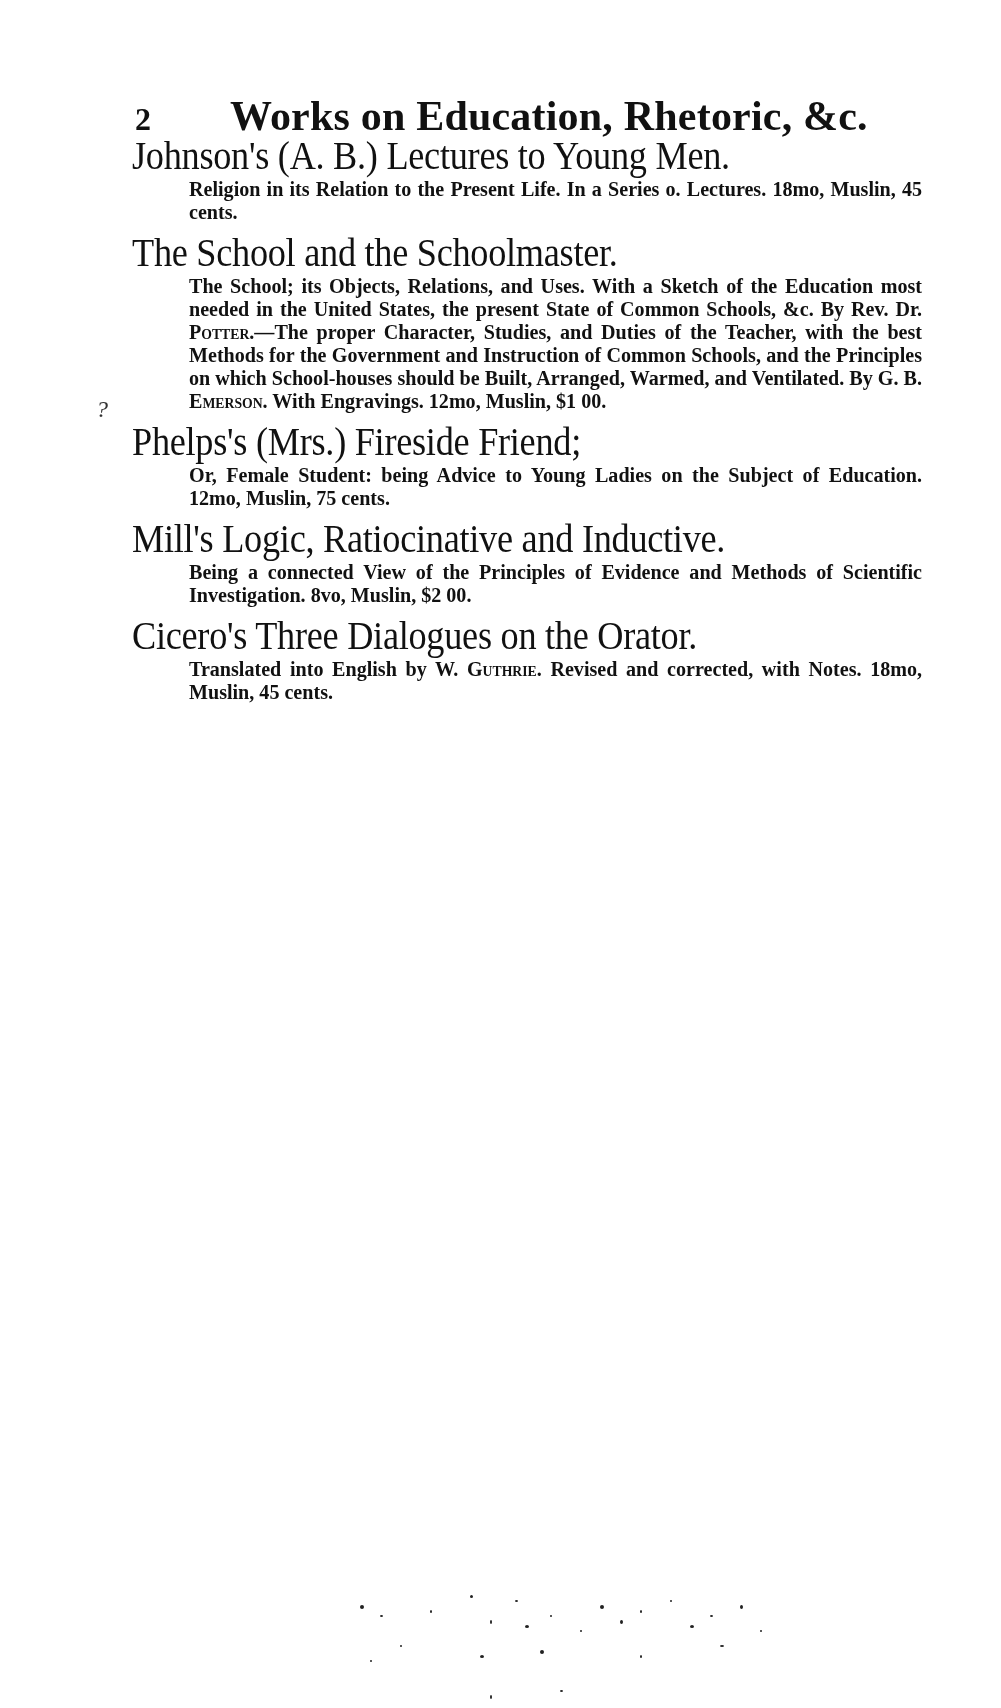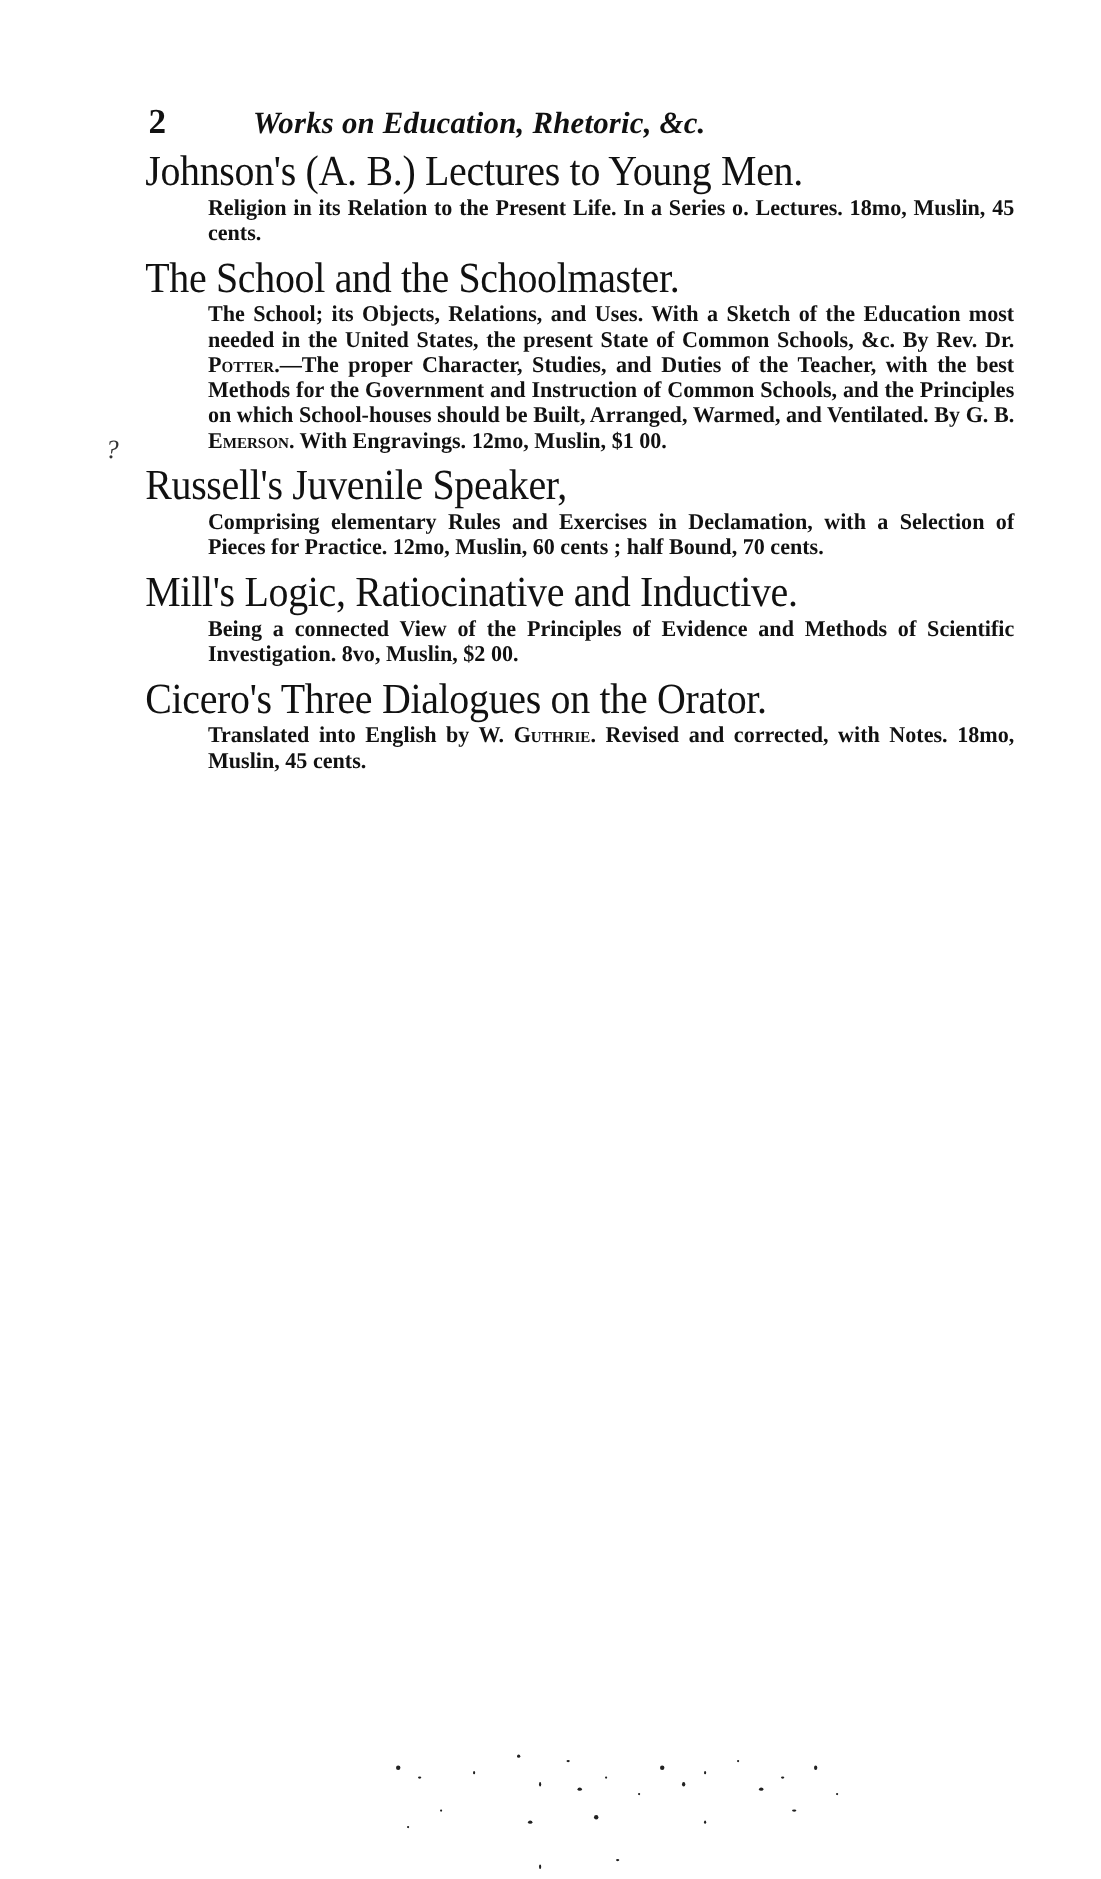--- a/index.html
+++ b/index.html
@@ -6,21 +6,21 @@
     body {
       width: 1001px; height: 1708px; position: relative; overflow: hidden;
       font-family: "Liberation Serif", "DejaVu Serif", serif; color: #111111;
     }
     .page { position: absolute; left: 0; top: 0; width: 1001px; height: 1708px; }
     .header {
       position: absolute; left: 135px; top: 92px; width: 780px;
       display: flex; align-items: baseline;
     }
     .page-num { font-weight: bold; font-size: 32px; width: 95px; }
-    .running-title { font-style: italic; font-weight: bold; font-size: 28px; letter-spacing: 0.2px; }
+    .running-title { font-weight: bold; font-size: 42px; letter-spacing: 0.2px; }
     .entries { position: absolute; left: 132px; top: 134px; width: 810px; }
     .entry { margin-bottom: 7px; }
     .entry-title {
       font-size: 39px; line-height: 44px; letter-spacing: -0.3px;
       transform: scaleX(0.93); transform-origin: left; white-space: nowrap;
     }
     .entry-desc {
       margin-left: 57px; width: 748px; font-weight: bold; font-size: 20.5px;
       line-height: 23px; text-align: justify; transform: scaleX(0.98); transform-origin: left;
     }
@@ -43,22 +43,22 @@
   <div class="entries">
     <div class="entry">
       <div class="entry-title">Johnson's (A. B.) Lectures to Young Men.</div>
       <div class="entry-desc">Religion in its Relation to the Present Life. In a Series o. Lectures. 18mo, Muslin, 45 cents.</div>
     </div>
     <div class="entry">
       <div class="entry-title">The School and the Schoolmaster.</div>
       <div class="entry-desc"><span>The School; its Objects, Relations, and Uses. With a Sketch of the Education most needed in the United States, the present State of Common Schools, &amp;c. By Rev. Dr. </span><span class="sc">Potter</span><span>.—The proper Character, Studies, and Duties of the Teacher, with the best Methods for the Government and Instruction of Common Schools, and the Principles on which School-houses should be Built, Arranged, Warmed, and Ventilated. By G. B. </span><span class="sc">Emerson</span><span>. With Engravings. 12mo, Muslin, $1 00.</span></div>
     </div>
     <div class="entry">
-      <div class="entry-title">Russell's Juvenile Speaker,</div>
-      <div class="entry-desc">Comprising elementary Rules and Exercises in Declamation, with a Selection of Pieces for Practice. 12mo, Muslin, 60 cents ; half Bound, 70 cents.</div>
+      <div class="entry-title">Phelps's (Mrs.) Fireside Friend;</div>
+      <div class="entry-desc">Or, Female Student: being Advice to Young Ladies on the Subject of Education. 12mo, Muslin, 75 cents.</div>
     </div>
     <div class="entry">
       <div class="entry-title">Mill's Logic, Ratiocinative and Inductive.</div>
       <div class="entry-desc">Being a connected View of the Principles of Evidence and Methods of Scientific Investigation. 8vo, Muslin, $2 00.</div>
     </div>
     <div class="entry">
       <div class="entry-title">Cicero's Three Dialogues on the Orator.</div>
       <div class="entry-desc"><span>Translated into English by W. </span><span class="sc">Guthrie</span><span>. Revised and corrected, with Notes. 18mo, Muslin, 45 cents.</span></div>
     </div>
   </div>

